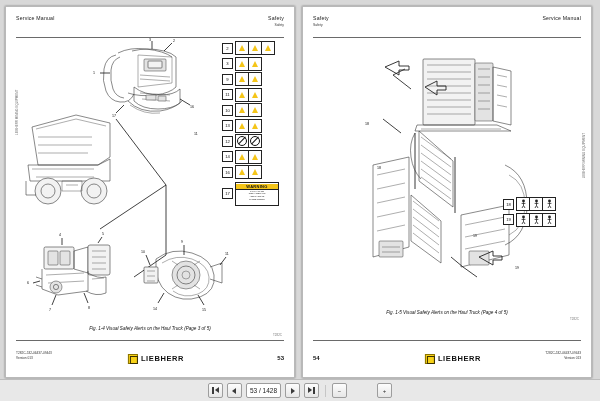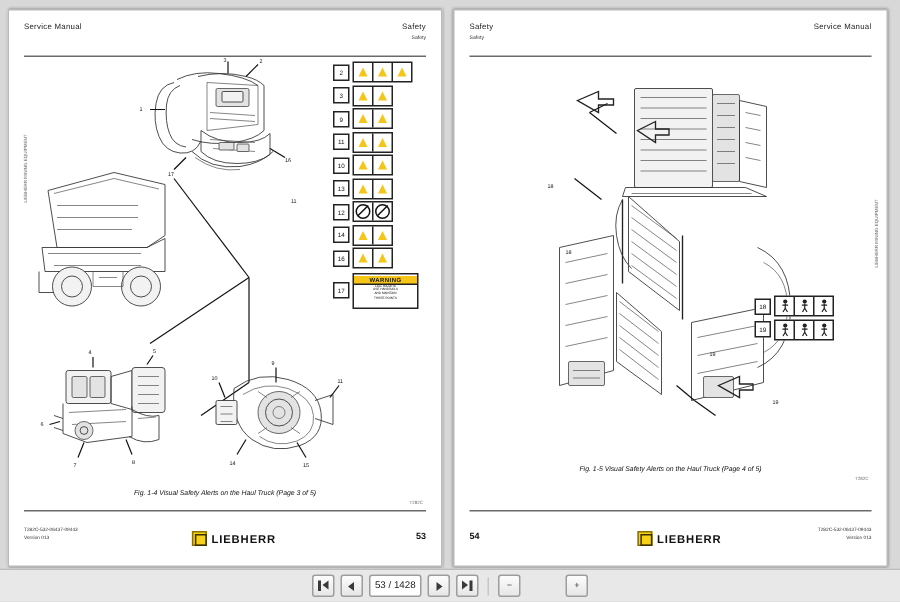--- a/index.html
+++ b/index.html
@@ -34,21 +34,21 @@
   .hdr .hsub{position:absolute;top:8px;font-size:3.4px;color:#3a3a3a;}
   .hdr .hsub.r{right:0;text-align:right;}
   .hdr .hsub.l{left:0;}
 
   
   .ftr{position:absolute;left:0;right:0;bottom:0;height:26px;border-top:1px solid #6a6a6a;}
   .ftr .fnum{position:absolute;bottom:6px;font-size:6px;color:#111;font-weight:bold;}
   .ftr .fdoc{position:absolute;bottom:7px;font-size:3.2px;color:#333;line-height:1.35;}
   .ftr .logo{
     position:absolute;bottom:3px;left:50%;transform:translateX(-50%);
-    display:flex;align-items:center;gap:3px;padding-left:12px;
+    display:flex;align-items:flex-start;gap:3px;padding-left:12px;
   }
   .ftr .logo .lbar{
     background:#f7d117;border:.5px solid #8a7300;width:8px;height:8px;
     position:relative;
   }
   .ftr .logo .lbar:before{
     content:"";position:absolute;left:1px;top:1px;width:6px;height:6px;
     border:.6px solid #3a3000;
   }
   .ftr .logo .ltext{font-size:7.5px;font-weight:bold;letter-spacing:.6px;color:#111;}

